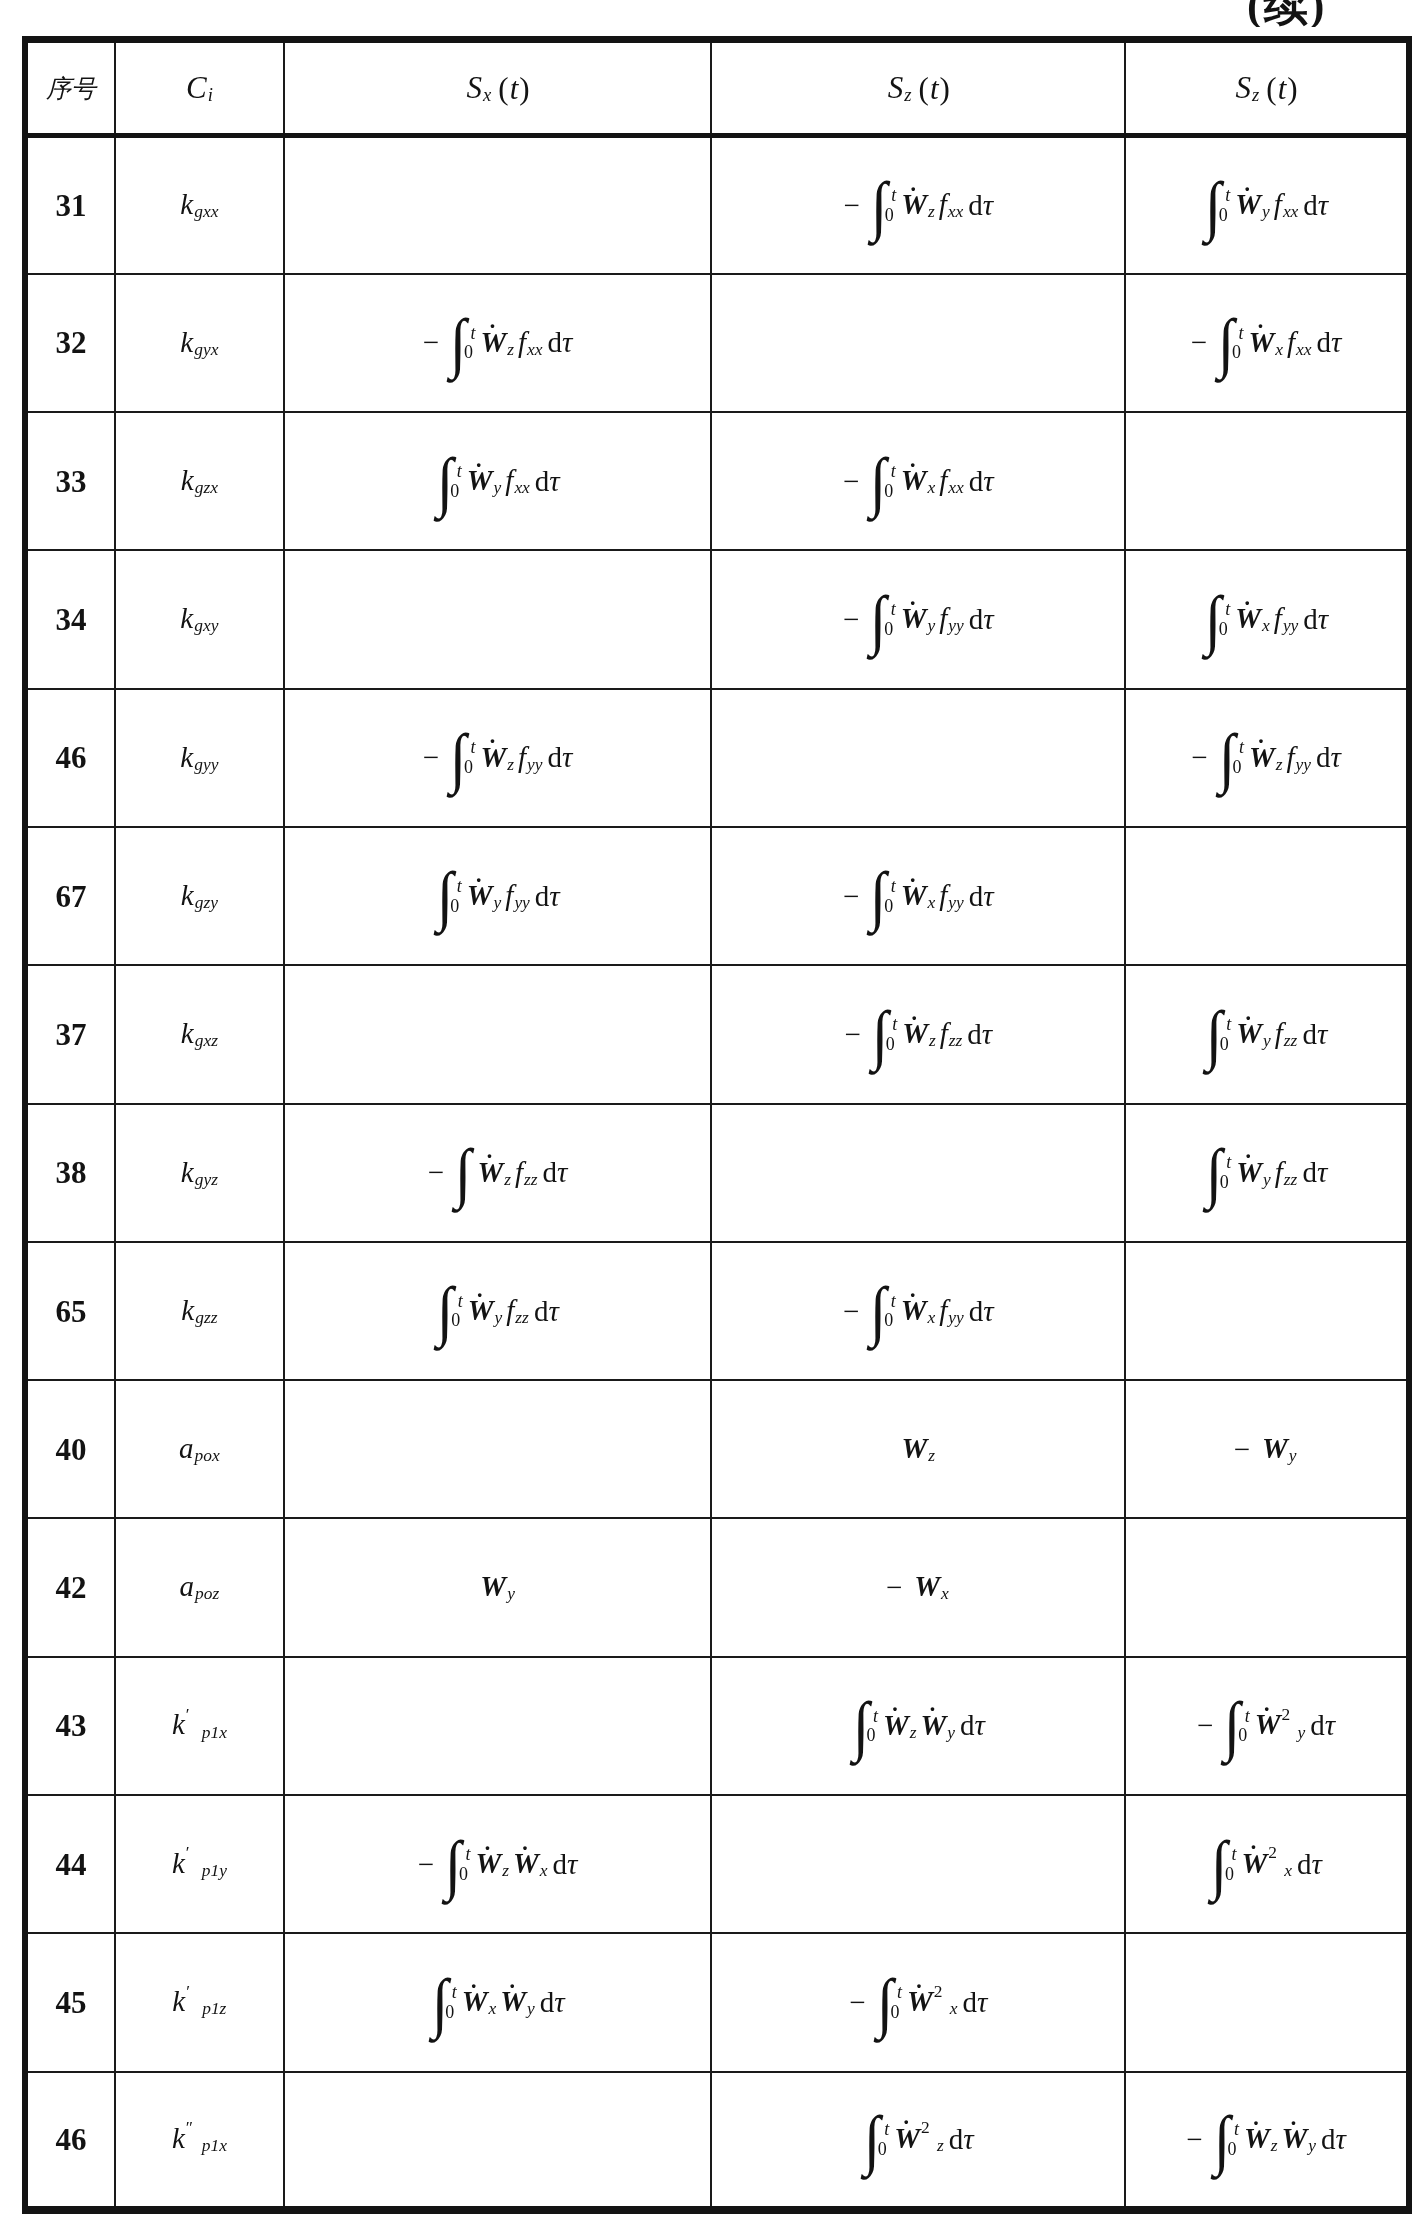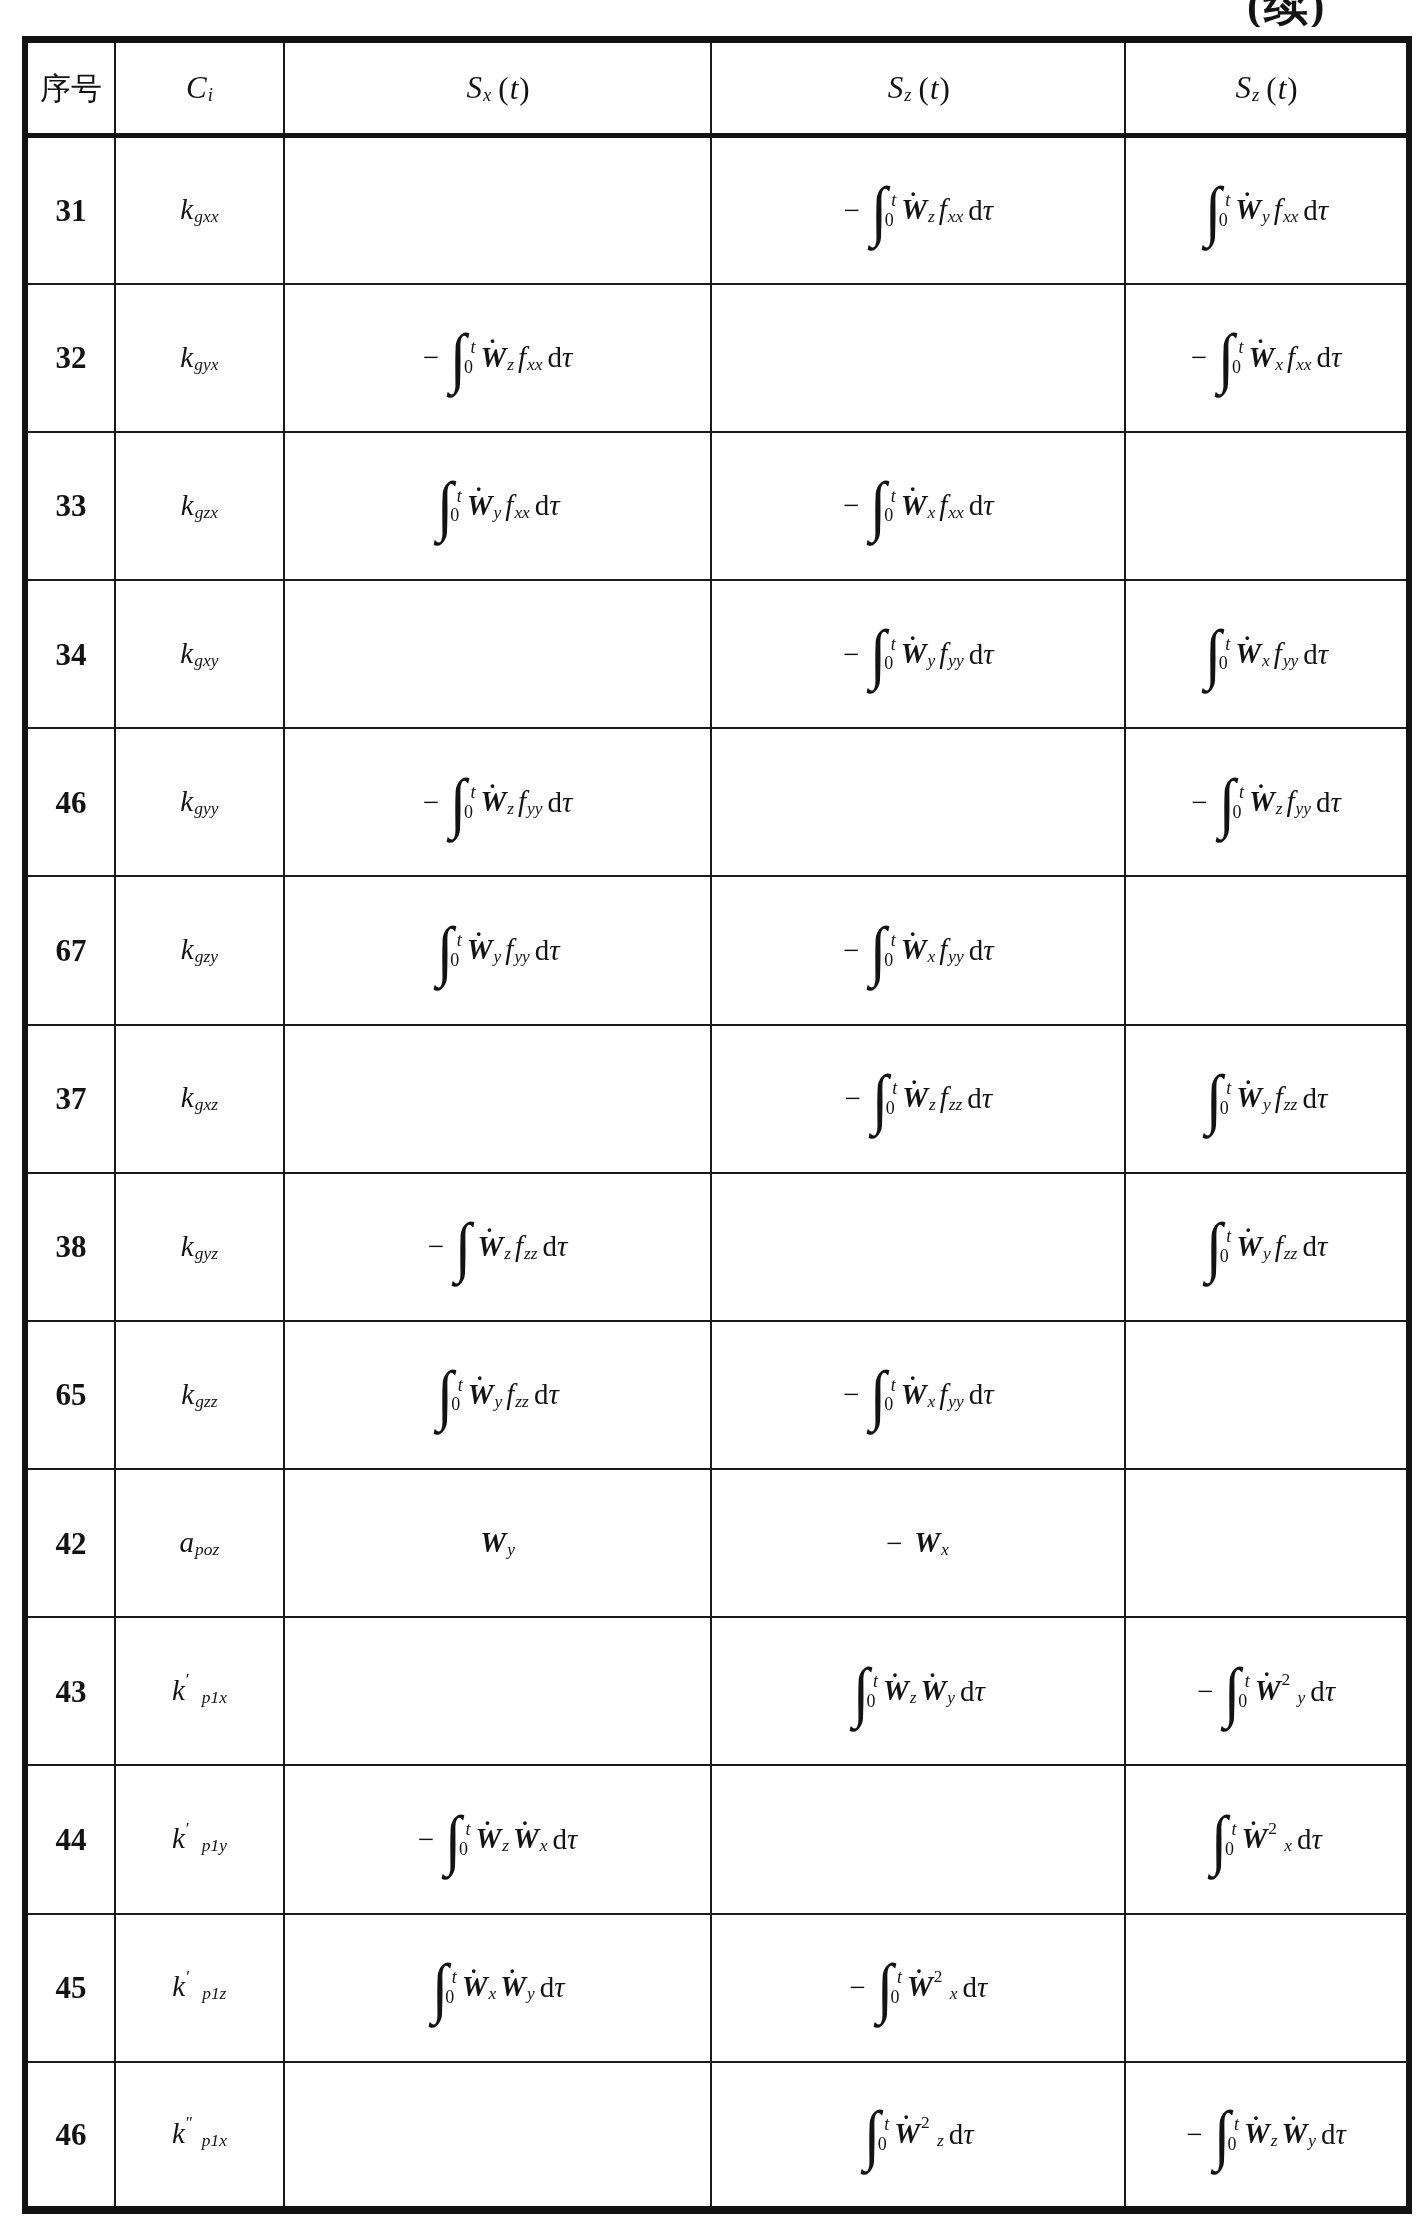--- a/index.html
+++ b/index.html
@@ -33,21 +33,21 @@
   }
   th,td{
     border:2px solid #1a1a1a;
     text-align:center;vertical-align:middle;
     padding:0;overflow:hidden;
     line-height:1;
   }
   thead tr{height:96px;}
   thead th{border-bottom:5px solid #131313;font-weight:normal;}
   tbody tr{height:129px;}
-  .th-cn{font-size:31px;font-family:"Liberation Serif", serif;}
+  .th-cn{font-size:25px;font-family:"Liberation Serif", serif;font-style:italic;}
   .num{font-size:31px;font-weight:bold;}
   
   .formula{display:inline-flex;align-items:center;white-space:nowrap;}
   .fz-cell .formula{font-size:29px;}
   .fz-head .formula{font-size:31px;}
   .it{font-style:italic;}
   .rm{font-style:normal;}
   .minus{font-style:normal;margin-right:10px;}
   .term{display:inline-flex;align-items:flex-start;margin:0 2px;}
   .term .base{font-style:italic;position:relative;line-height:1;}
@@ -603,20 +603,43 @@
                 <span class="sb">yy</span>
               </span>
               <span class="dtau">
                 <span class="rm">d</span>
                 <span class="it">τ</span>
               </span>
             </span></td>
           <td class="fz-cell"></td>
         </tr>
         <tr>
+          <td class="num">40</td>
+          <td class="fz-cell"><span class="formula">
+              <span class="term">
+                <span class="base">a</span>
+                <span class="sb">pox</span>
+              </span>
+            </span></td>
+          <td class="fz-cell"></td>
+          <td class="fz-cell"><span class="formula">
+              <span class="term">
+                <span class="base bw">W</span>
+                <span class="sb">z</span>
+              </span>
+            </span></td>
+          <td class="fz-cell"><span class="formula">
+              <span class="minus">−</span>
+              <span class="term">
+                <span class="base bw">W</span>
+                <span class="sb">y</span>
+              </span>
+            </span></td>
+        </tr>
+        <tr>
           <td class="num">42</td>
           <td class="fz-cell"><span class="formula">
               <span class="term">
                 <span class="base">a</span>
                 <span class="sb">poz</span>
               </span>
             </span></td>
           <td class="fz-cell"><span class="formula">
               <span class="term">
                 <span class="base bw">W</span>

